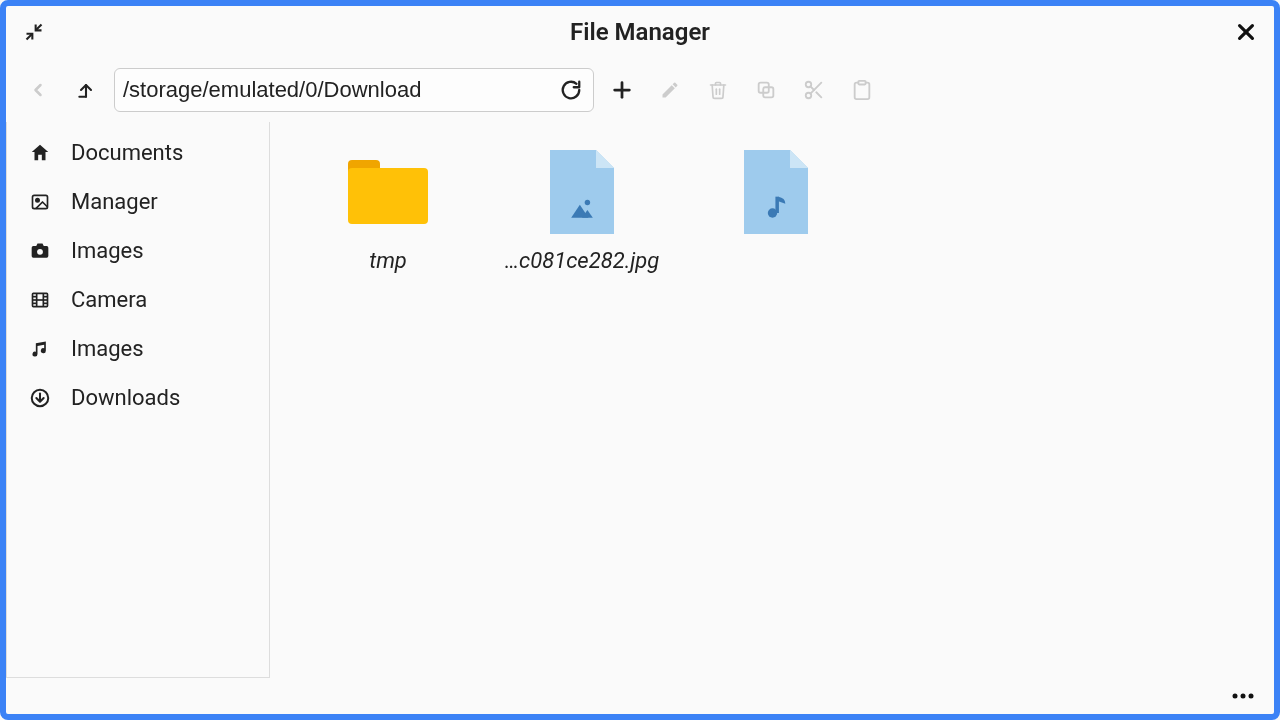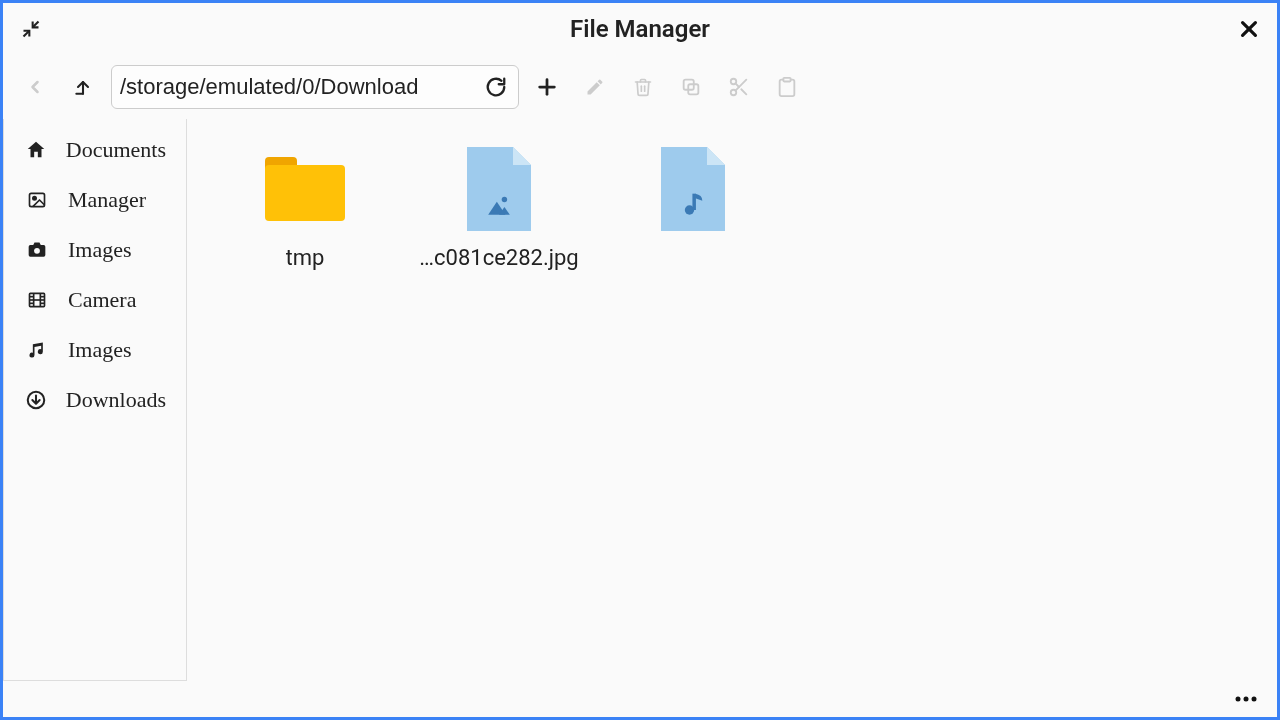--- a/index.html
+++ b/index.html
@@ -1,31 +1,31 @@
 <!DOCTYPE html>
 <html><head>
 <meta charset="utf-8">
 <style>
   * { box-sizing: border-box; margin: 0; padding: 0; }
   html, body { width: 1280px; height: 720px; font-family: -apple-system, "Segoe UI", Roboto, Arial, sans-serif; background: #f7f7f7; color: #222; overflow: hidden; }
-  .window { width: 100%; height: 100%; display: flex; flex-direction: column; border: 3px solid #3b82f6; border-radius: 0; background: #fafafa; }
+  .window { width: 100%; height: 100%; display: flex; flex-direction: column; border: 6px solid #3b82f6; border-radius: 8px; background: #fafafa; }
   .titlebar { height: 52px; display: flex; align-items: center; justify-content: center; position: relative; padding: 0 16px; }
   .titlebar .title { font-size: 24px; font-weight: 600; color: #222; }
   .titlebar .collapse-btn { position: absolute; left: 12px; top: 10px; width: 32px; height: 32px; display:flex; align-items:center; justify-content:center; cursor:pointer; }
   .titlebar .close-btn { position: absolute; right: 12px; top: 10px; width: 32px; height: 32px; display:flex; align-items:center; justify-content:center; cursor:pointer; }
   .toolbar { height: 64px; display: flex; align-items: center; gap: 8px; padding: 0 12px; }
   .tool-btn { width: 40px; height: 40px; display:flex; align-items:center; justify-content:center; border-radius:4px; cursor:pointer; color:#444; }
   .tool-btn.disabled { color:#bbb; cursor:default; }
-  .path-input { flex: 0 0 auto; width: 408px; height: 44px; border: 1px solid #ccc; border-radius: 6px; background: #fdfdfd; display:flex; align-items:center; padding: 0 8px; gap:8px; }
+  .path-input { flex: 0 0 auto; width: 480px; height: 44px; border: 1px solid #ccc; border-radius: 6px; background: #fdfdfd; display:flex; align-items:center; padding: 0 8px; gap:8px; }
   .path-input input { flex:1; border:none; outline:none; background:transparent; font-size:22px; color:#222; }
   .body { flex:1; display:flex; min-height:0; }
-  .sidebar { width: 184px; border: 1px solid #ddd; border-top: none; background:#fafafa; padding: 6px 0; font-family: Liberation Serif, serif; }
+  .sidebar { width: 264px; border: 1px solid #ddd; border-top: none; background:#fafafa; padding: 6px 0; }
   .side-item { display:flex; align-items:center; gap:18px; padding: 12px 20px; font-size:22px; color:#222; cursor:pointer; }
   .side-item .icon { width:26px; display:flex; justify-content:center; color:#333; }
-  .content { flex:1; padding: 28px 30px; display:flex; flex-wrap:wrap; gap: 5px 18px; align-content:flex-start; }
+  .content { flex:1; padding: 28px 30px; display:flex; flex-wrap:wrap; gap: 5px 18px; align-content:flex-start;font-style:italic; }
   .file-item { width: 176px; display:flex; flex-direction:column; align-items:center; cursor:pointer; }
   .thumb { width: 84px; height: 84px; display:flex; align-items:center; justify-content:center; }
   .file-label { margin-top: 14px; font-size: 22px; color:#222; text-align:center; white-space:nowrap; overflow:hidden; text-overflow:ellipsis; max-width: 176px;}
   .folder-icon { width:80px; height:64px; position:relative; }
   .folder-tab { position:absolute; top:0; left:0; width:32px; height:16px; background:#f0a500; border-radius:4px 4px 0 0; }
   .folder-body { position:absolute; top:8px; left:0; width:80px; height:56px; background:#ffc107; border-radius:4px; }
   .file-icon { width:64px; height:84px; background:#9ecbed; position:relative; }
   .file-fold { position:absolute; top:0; right:0; width:18px; height:18px; background:#cce5f6; clip-path: polygon(0 0, 100% 100%, 0 100%); }
   .file-fold2 { position:absolute; top:0; right:0; width:18px; height:18px; background:#fafafa; clip-path: polygon(0 0, 100% 0, 100% 100%); }
   .file-glyph { position:absolute; bottom:12px; left:0; right:0; display:flex; justify-content:center; color:#3b7ab5; }

